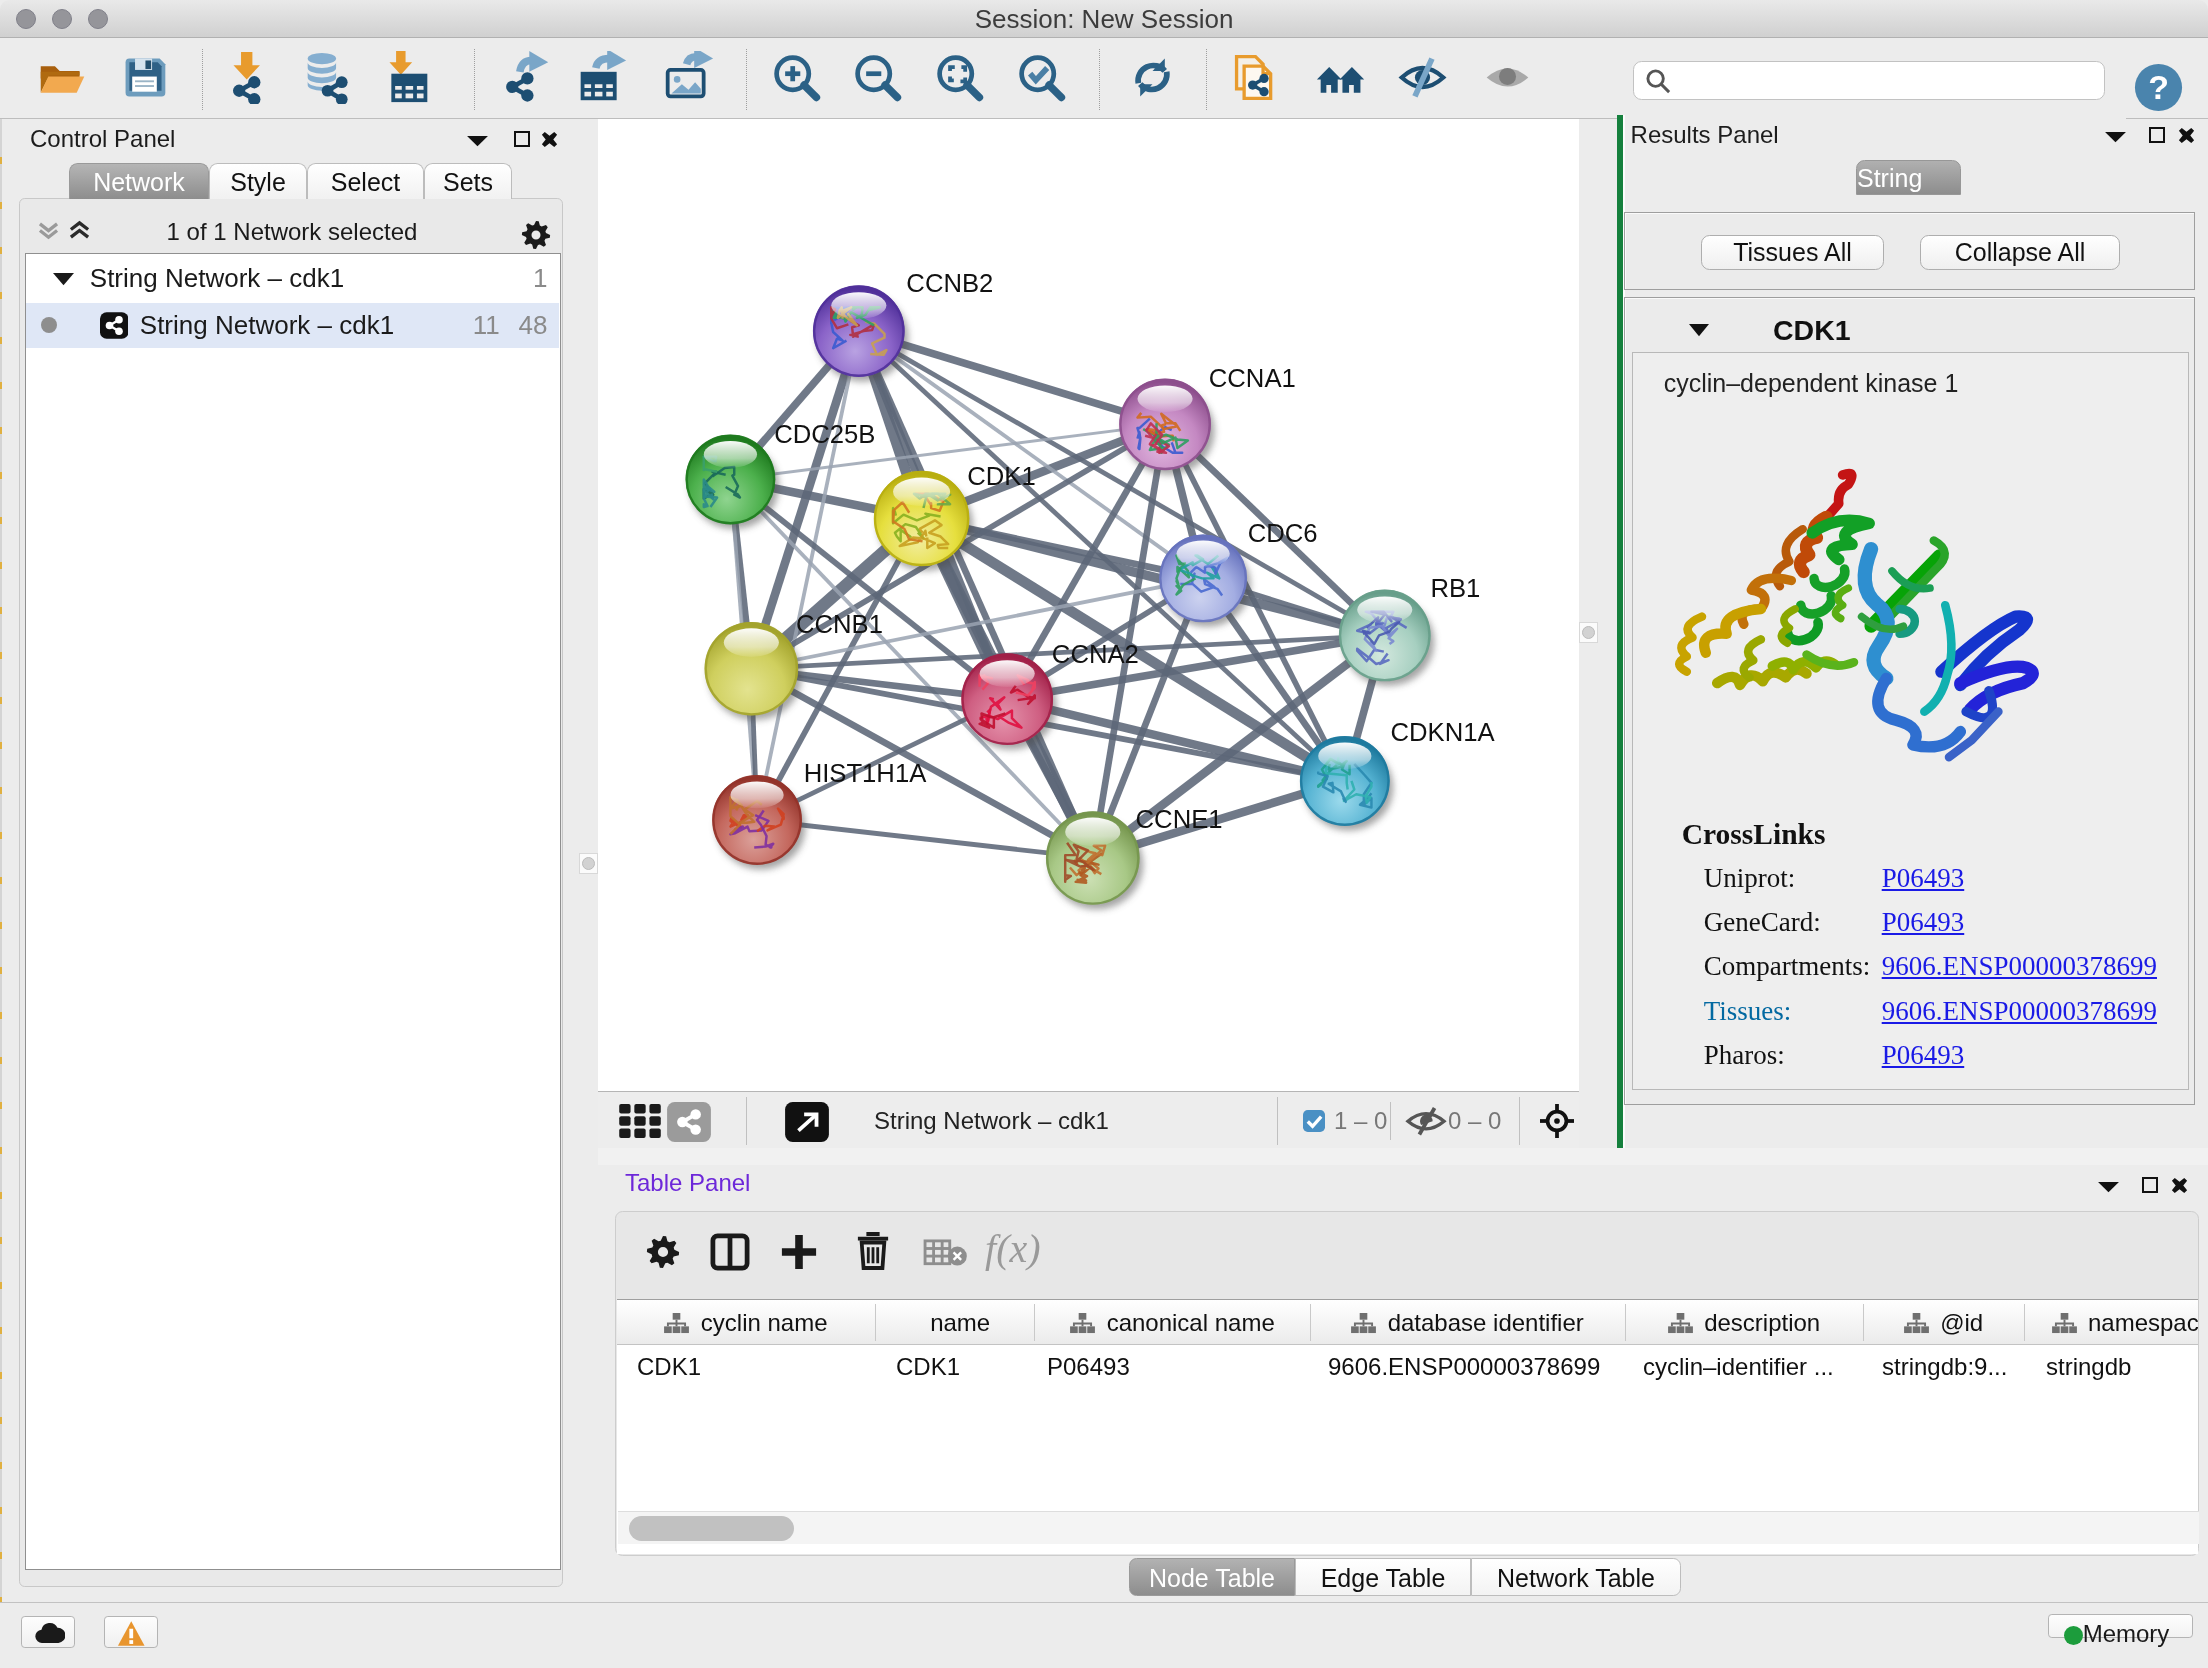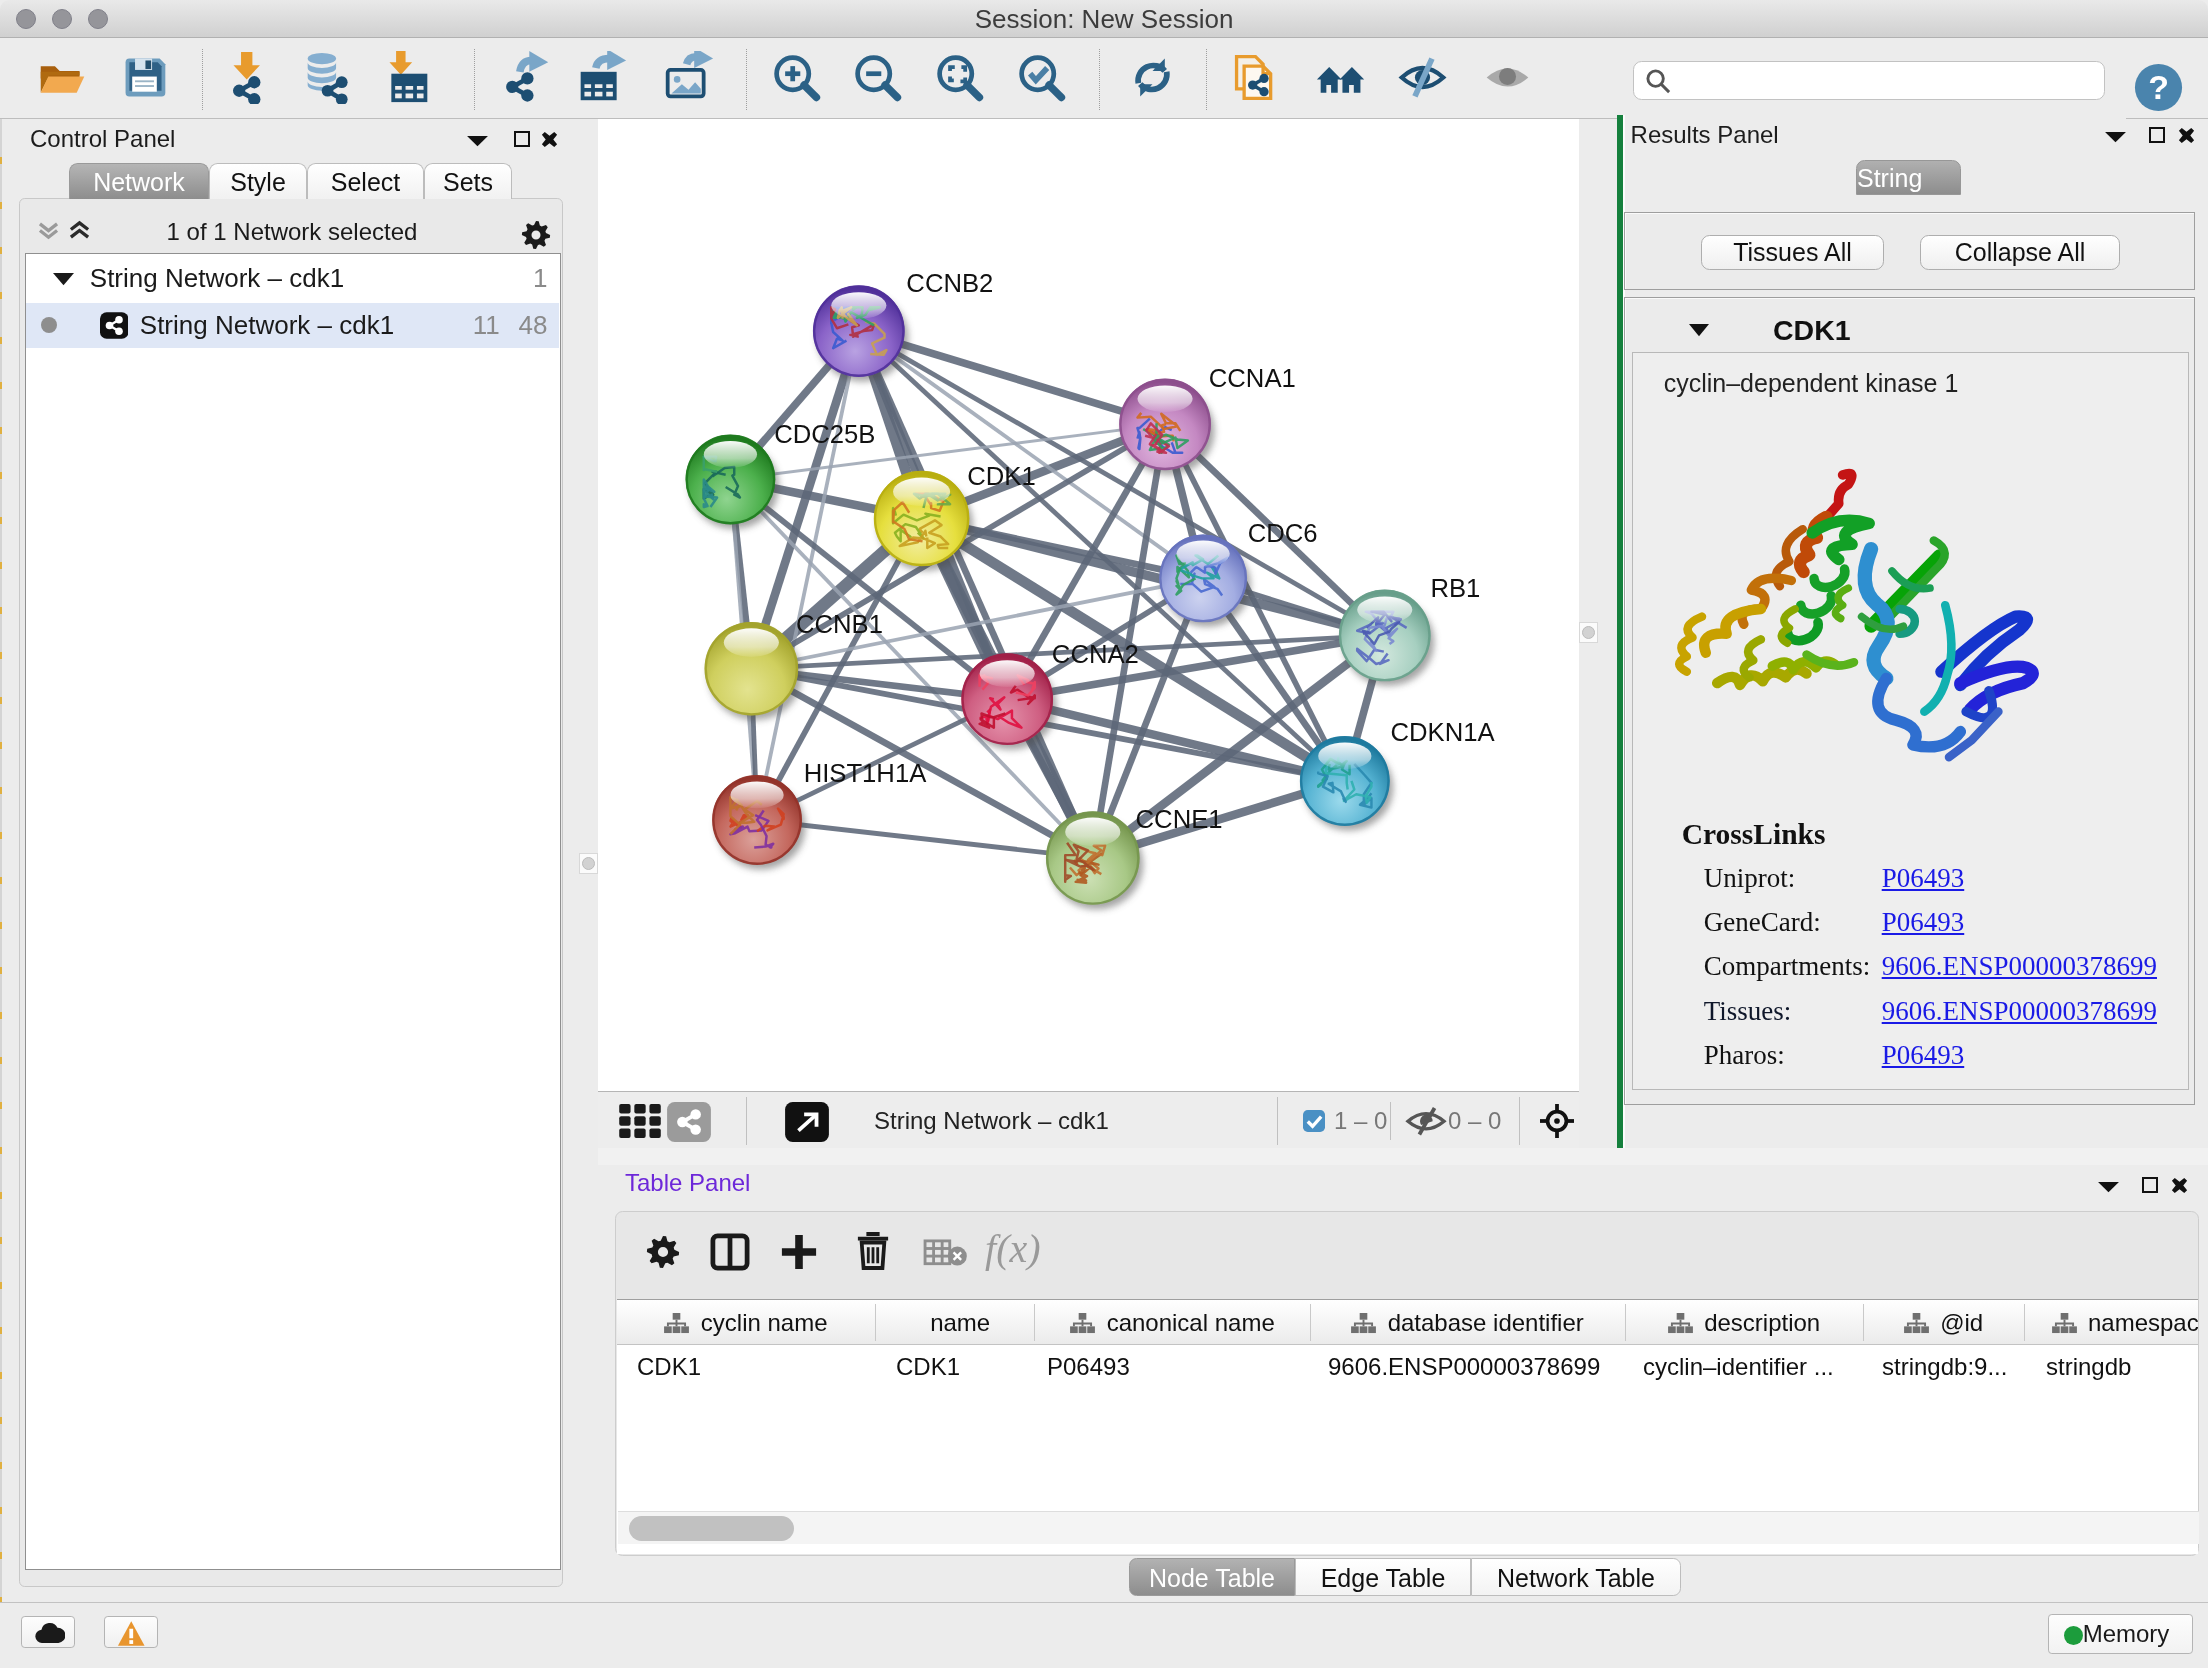--- a/index.html
+++ b/index.html
@@ -31,21 +31,21 @@
 #ttable{position:absolute;left:1px;top:87px;width:1581px;height:255px;background:#ffffff;border-top:1px solid #9f9f9f}
 #thead{position:absolute;left:0;top:0;width:1581px;height:45px;overflow:hidden;background:linear-gradient(#ffffff,#ebebeb);border-bottom:1px solid #c3c3c3;font-size:24px;color:#111}
 .th{position:absolute;top:0;height:45px;line-height:45px;text-align:center;white-space:nowrap}
 .thsep{position:absolute;top:3.8px;height:37px;width:0;border-left:1px solid #c9c9c9}
 .td{position:absolute;top:45px;height:44px;line-height:44px;font-size:24px;color:#111}
 #tscroll{position:absolute;left:1px;top:211px;width:1581px;height:33px;background:#f4f4f4;border-top:1px solid #dddddd}
 #tthumb{position:absolute;left:11.4px;top:3.8px;width:165px;height:25px;background:#c1c1c1;border-radius:12.4px}
 .btab{position:absolute;top:393px;height:38px;border:1px solid #bdbdbd;background:linear-gradient(#ffffff,#f3f3f3);font-size:25px;text-align:center;color:#111}
 #bottombar{left:0;top:1602px;width:2208px;height:67px;background:#ececec;border-top:1px solid #c2c2c2}
 .bbtn{position:absolute;top:13.3px;width:54px;height:32px;background:linear-gradient(#fdfdfd,#f0f0f0);border:1px solid #b4b4b4;border-radius:3.8px}
-#membtn{position:absolute;left:2048px;top:11.4px;width:145px;height:40px;background:linear-gradient(#fdfdfd,#f2f2f2);border:1px solid #b4b4b4;border-radius:3.8px;font-size:24px;line-height:38px;text-align:center;padding-left:11px}
+#membtn{position:absolute;left:2048px;top:11.4px;width:145px;height:24px;background:linear-gradient(#fdfdfd,#f2f2f2);border:1px solid #b4b4b4;border-radius:3.8px;font-size:24px;line-height:38px;text-align:center;padding-left:11px}
 .serif{font-family:"Liberation Serif",serif}
 a.lnk{color:#1a1ae6;text-decoration:underline}
 </style></head><body>
 <div id="titlebar" class="abs">
     <span class="tl" style="left:16px"></span>
     <span class="tl" style="left:52px"></span>
     <span class="tl" style="left:88px"></span>
     <div id="title">Session: New Session</div>
   </div>
 <div id="toolbar" class="abs">
@@ -664,21 +664,21 @@
       <div class="abs" style="left:148px;top:16px;font-size:28.5px;font-weight:700;color:#111">CDK1</div>
       <div class="abs" style="left:6.7px;top:54px;width:557px;height:738px;background:#eeeeee;border:1px solid #b8b8b8">
         <div class="abs" style="left:31px;top:16px;font-size:25px;color:#222">cyclin–dependent kinase 1</div>
         <div class="abs serif" style="left:49px;top:465px;font-size:29.5px;font-weight:700;color:#111">CrossLinks</div>
         <div class="abs serif" style="left:71px;top:510px;font-size:27px;color:#111">Uniprot:</div>
         <div class="abs serif" style="left:249px;top:510px;font-size:27px"><a class="lnk">P06493</a></div>
         <div class="abs serif" style="left:71px;top:554px;font-size:27px;color:#111">GeneCard:</div>
         <div class="abs serif" style="left:249px;top:554px;font-size:27px"><a class="lnk">P06493</a></div>
         <div class="abs serif" style="left:71px;top:598px;font-size:27px;color:#111">Compartments:</div>
         <div class="abs serif" style="left:249px;top:598px;font-size:27px"><a class="lnk">9606.ENSP00000378699</a></div>
-        <div class="abs serif" style="left:71px;top:643px;font-size:27px;color:#0f172a">Tissues:</div>
+        <div class="abs serif" style="left:71px;top:643px;font-size:27px;color:#0369a1">Tissues:</div>
         <div class="abs serif" style="left:249px;top:643px;font-size:27px"><a class="lnk">9606.ENSP00000378699</a></div>
         <div class="abs serif" style="left:71px;top:687px;font-size:27px;color:#111">Pharos:</div>
         <div class="abs serif" style="left:249px;top:687px;font-size:27px"><a class="lnk">P06493</a></div>
       </div>
     </div>
   </div>
 <svg style="position:absolute;left:1664px;top:457px" width="380" height="323" viewBox="1750 480 400 340">
     <path d="M1938,499 q16,-6 6,10 q-12,6 -10,20 l-14,16" fill="none" stroke="#c41414" stroke-width="10" stroke-linecap="round" stroke-linejoin="round"></path>
     <path d="M1921,543 q-20,10 -10,22 q-18,4 -8,18 q-16,6 -6,18" fill="none" stroke="#c04a08" stroke-width="13" stroke-linecap="round" stroke-linejoin="round"></path>
     <path d="M1896,556 q-26,16 -14,34 q-22,10 -10,26" fill="none" stroke="#b85a0a" stroke-width="9" stroke-linecap="round" stroke-linejoin="round"></path>

